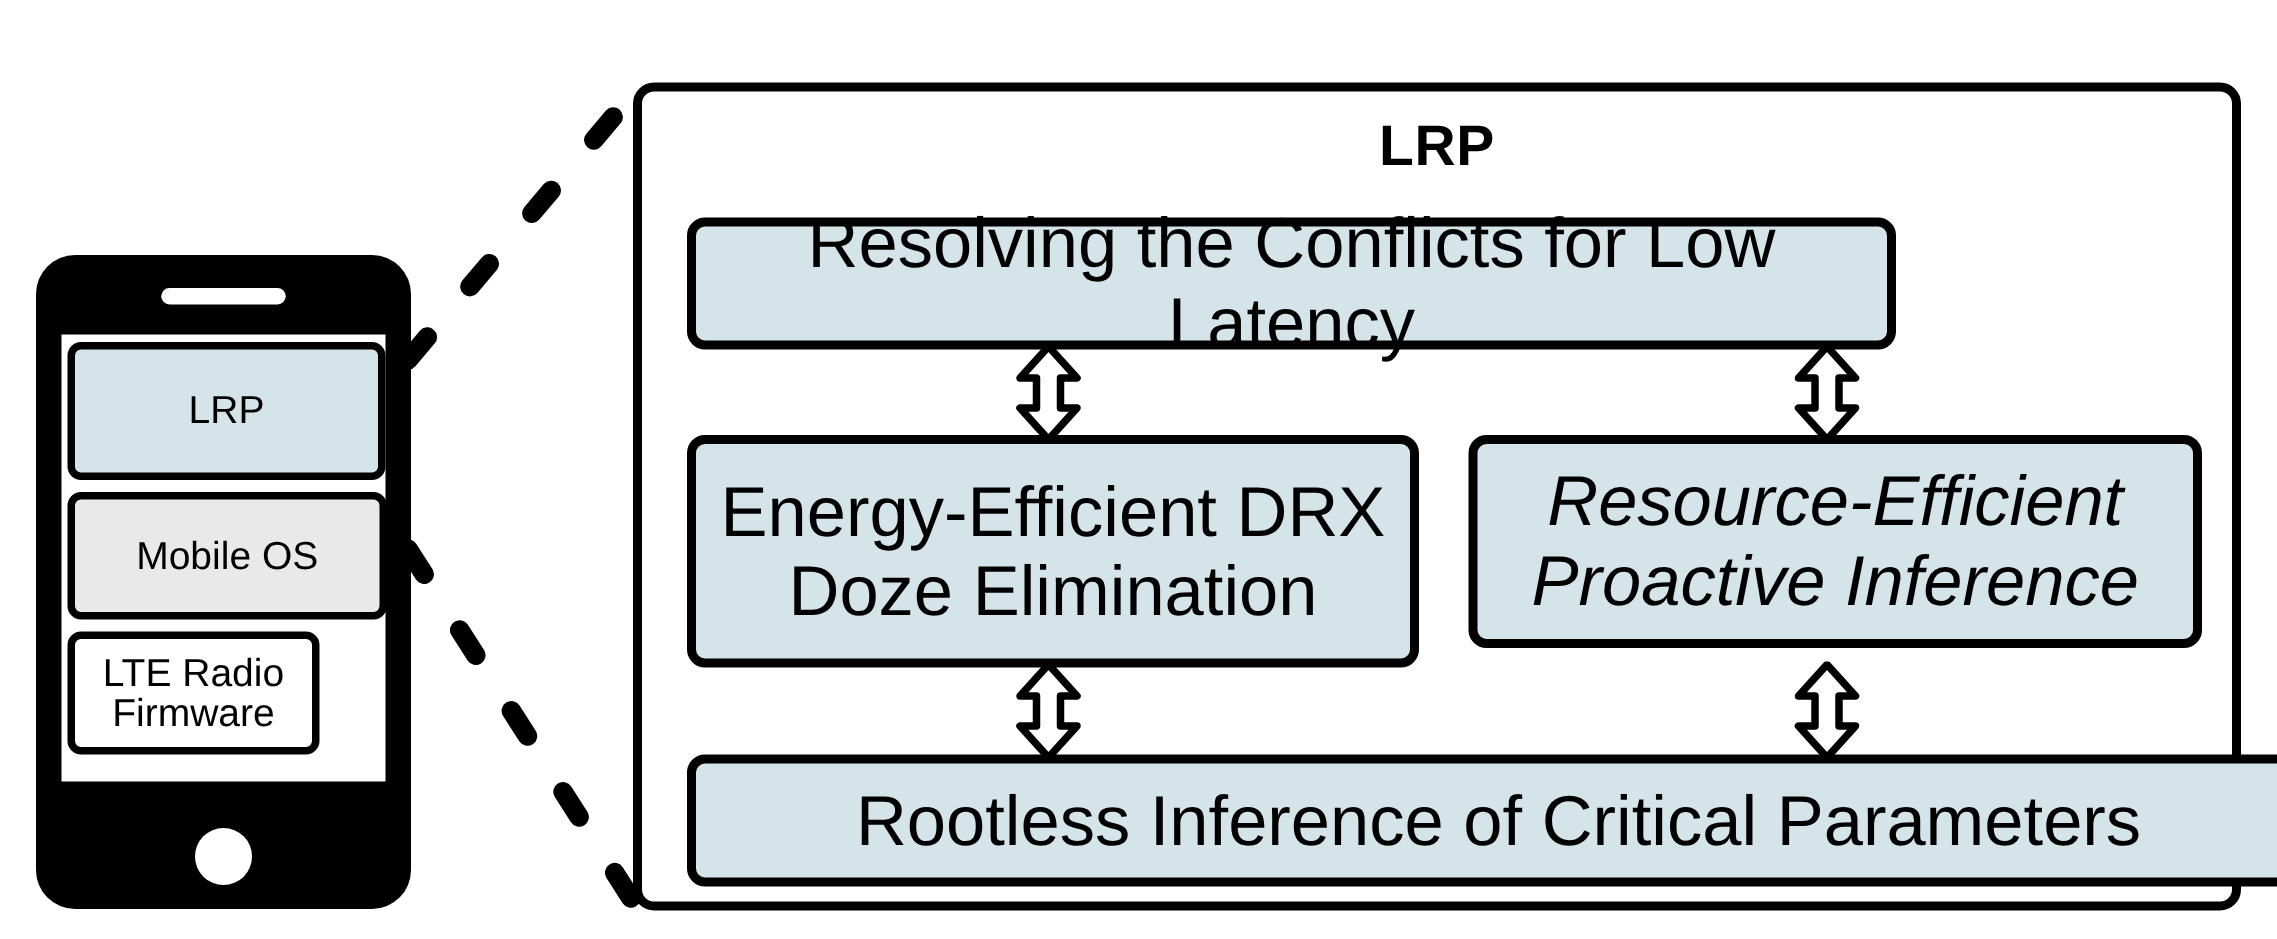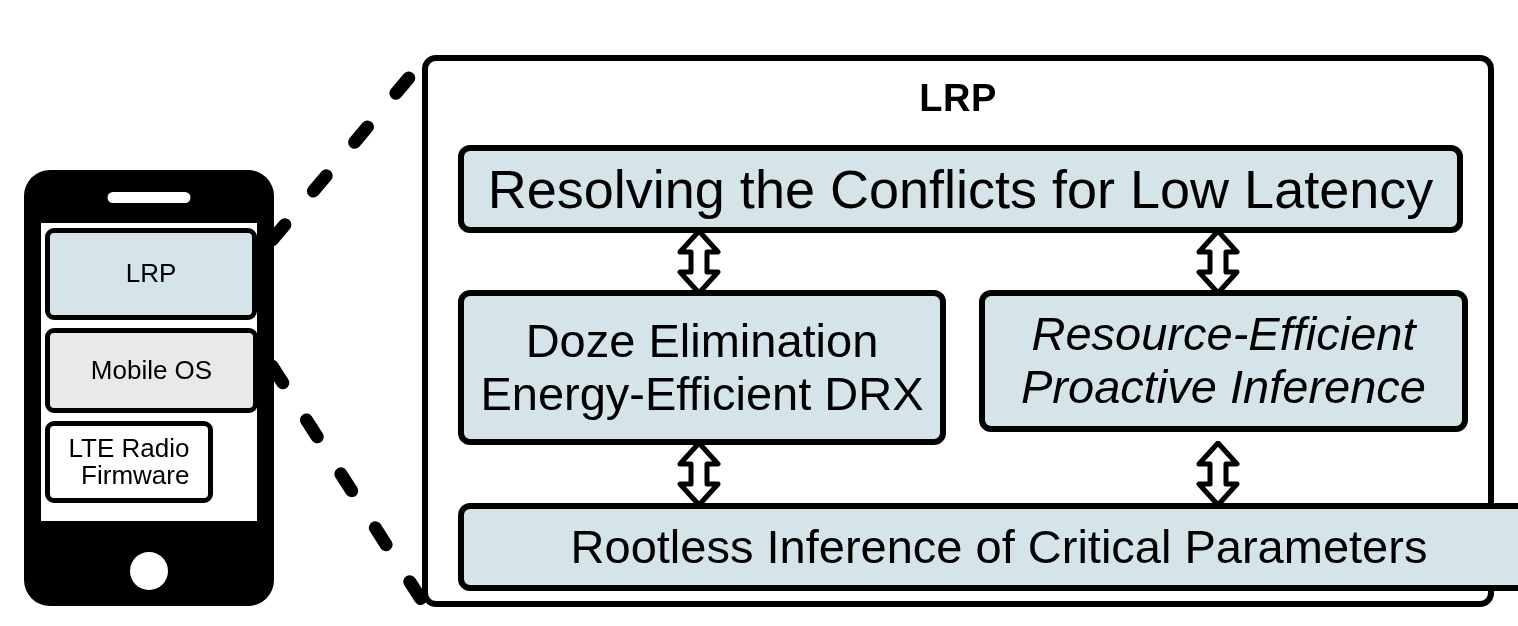--- a/index.html
+++ b/index.html
@@ -92,21 +92,21 @@
     font-size: 26px;
   }
   .pb-fw {
     left: 4px;
     top: 198px;
     width: 168px;
     height: 82px;
     background: #ffffff;
     font-size: 26px;
   }
-  .pb-fw .l2 { display: block; text-align: right; }
+  .pb-fw .l2 { display: block; }
 
   
   #connectors {
     position: absolute;
     left: 0; top: 0;
     width: 1518px;
     height: 626px;
     pointer-events: none;
   }
 
@@ -144,23 +144,23 @@
     align-items: center;
     justify-content: center;
     text-align: center;
     color: #000000;
     line-height: 1.12;
   }
 
   .n-top {
     left: 30px;
     top: 84px;
-    width: 1005px;
+    width: 806px;
     height: 88px;
-    font-size: 54px;
+    font-size: 47px;
   }
   .n-left {
     left: 30px;
     top: 229px;
     width: 488px;
     height: 155px;
     font-size: 47px;
   }
   .n-right {
     left: 551px;
@@ -222,22 +222,22 @@
   <div class="panel">
 
     <div class="panel-title">LRP</div>
 
     <div class="node n-top">
       <span>Resolving the Conflicts for Low Latency</span>
     </div>
 
     <div class="node n-left">
       <span>
+        <span class="line">Energy-Efficient DRX</span>
         <span class="line">Doze Elimination</span>
-        <span class="line">Energy-Efficient DRX</span>
       </span>
     </div>
 
     <div class="node n-right">
       <span>
         <span class="line">Resource-Efficient</span>
         <span class="line">Proactive Inference</span>
       </span>
     </div>
 

